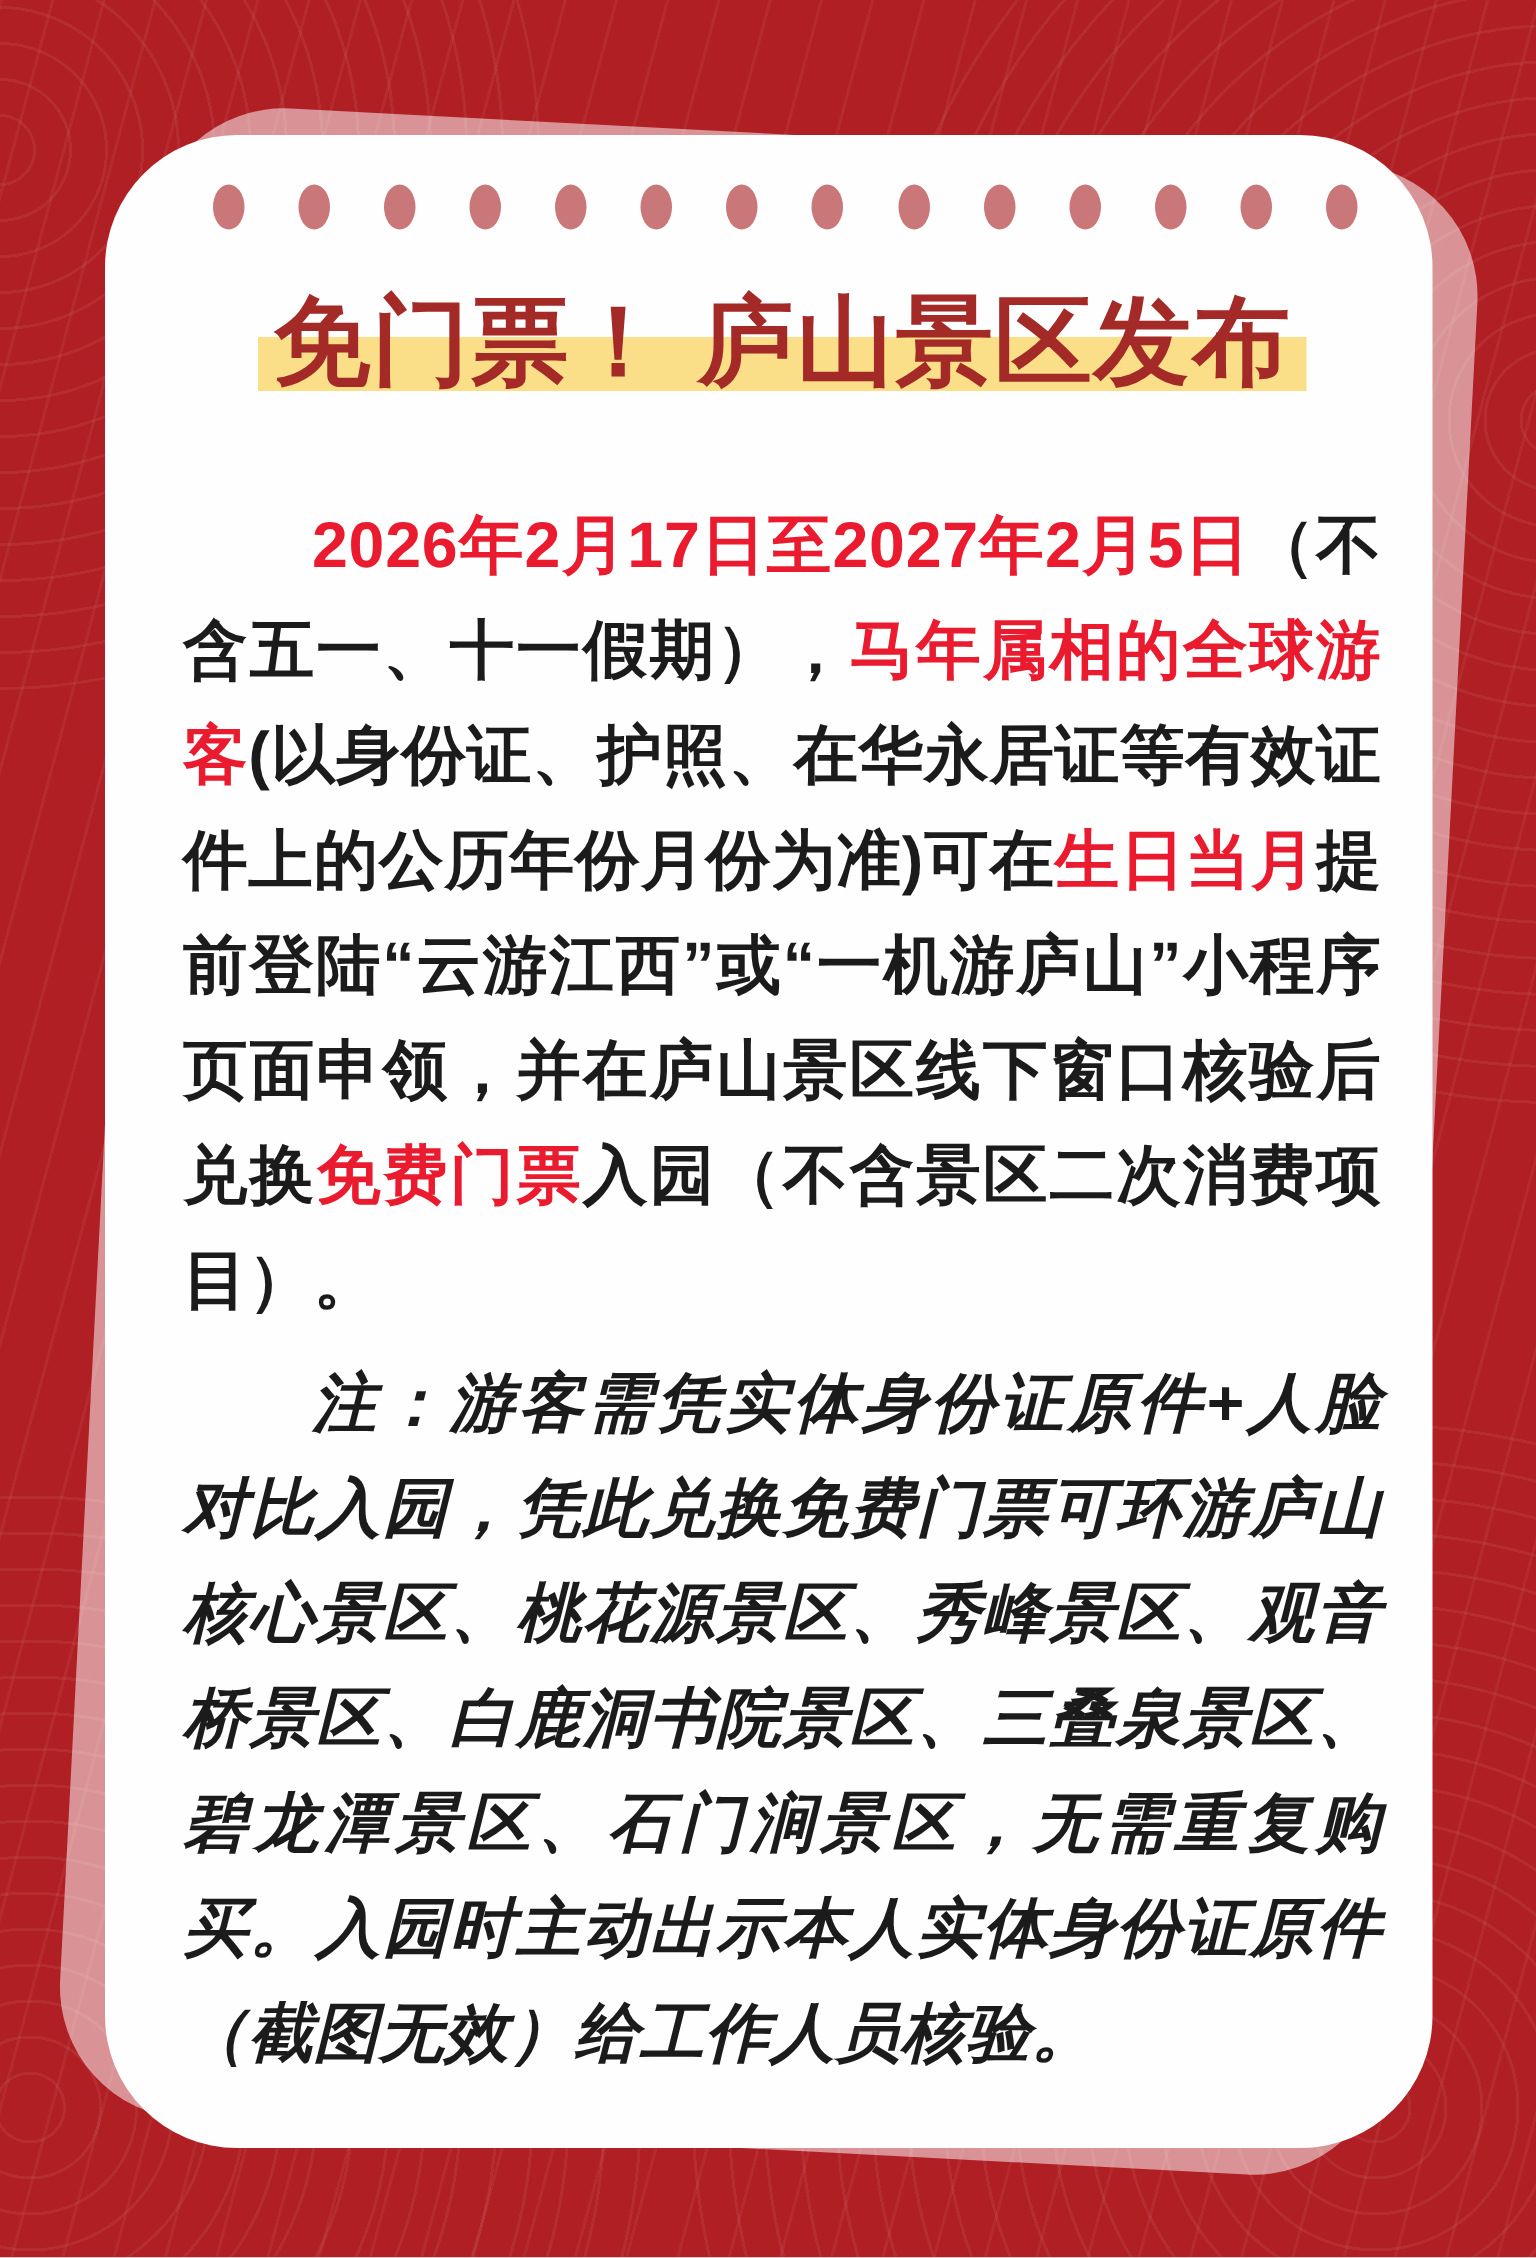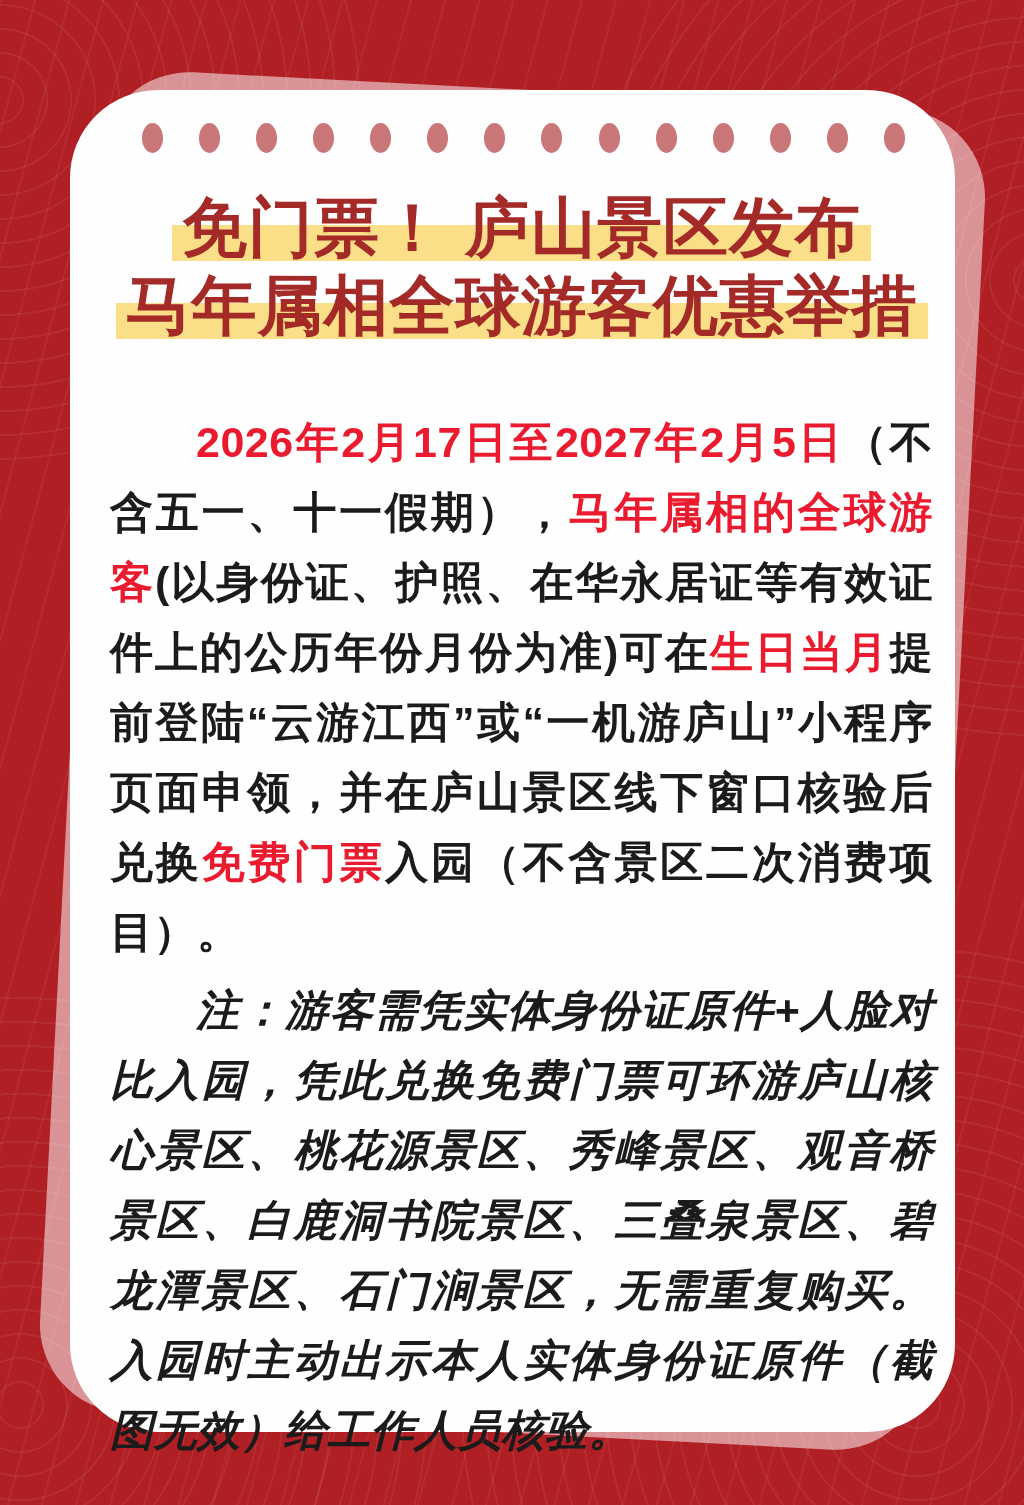--- a/index.html
+++ b/index.html
@@ -86,21 +86,21 @@
   .body-text{
     margin-top:62px;
     font-size:43px;
     line-height:70px;
     font-weight:700;
     color:var(--ink);
     text-align:justify;
     letter-spacing:0.5px;
   }
   .body-text p{
-    margin:0;
+    margin:12px;
     text-indent:2em;
   }
   .body-text p + p{margin-top:8px;font-style:italic;}
   .seg-red{color:var(--accent);font-weight:800;}
 </style>
 </head>
 <body>
 
 <div class="poster">
   <div class="texture-diag"></div>
@@ -126,23 +126,20 @@
         <span class="dot"></span>
         <span class="dot"></span>
         <span class="dot"></span>
         <span class="dot"></span>
       </div>
 
     <div class="title">
       <div>
         <span class="hl">免门票！ 庐山景区发布</span>
       </div>
-      <div>
-        <span class="hl">马年属相全球游客优惠举措</span>
-      </div>
     </div>
 
     <div class="body-text">
         <p><span class="seg-red">2026年2月17日至2027年2月5日</span><span class="seg-normal">（不含五一、十一假期），</span><span class="seg-red">马年属相的全球游客</span><span class="seg-normal">(以身份证、护照、在华永居证等有效证件上的公历年份月份为准)可在</span><span class="seg-red">生日当月</span><span class="seg-normal">提前登陆“云游江西”或“一机游庐山”小程序页面申领，并在庐山景区线下窗口核验后兑换</span><span class="seg-red">免费门票</span><span class="seg-normal">入园（不含景区二次消费项目）。</span></p>
         <p><span class="seg-normal">注：游客需凭实体身份证原件+人脸对比入园，凭此兑换免费门票可环游庐山核心景区、桃花源景区、秀峰景区、观音桥景区、白鹿洞书院景区、三叠泉景区、碧龙潭景区、石门涧景区，无需重复购买。入园时主动出示本人实体身份证原件（截图无效）给工作人员核验。</span></p>
       </div>
   </div>
 </div>
 
 </body></html>

